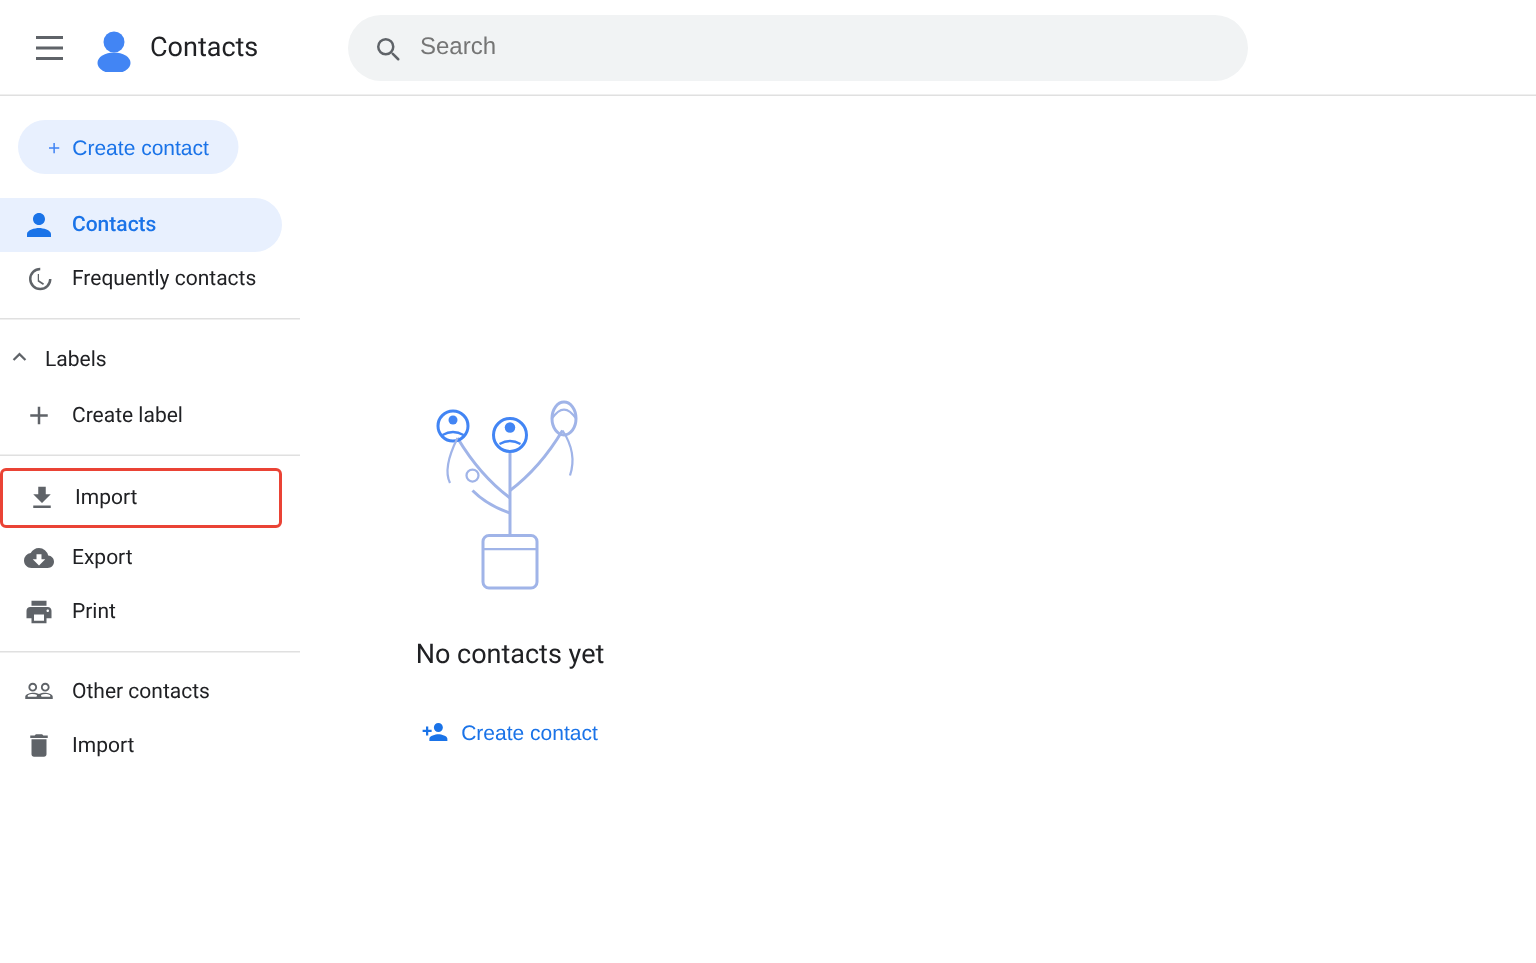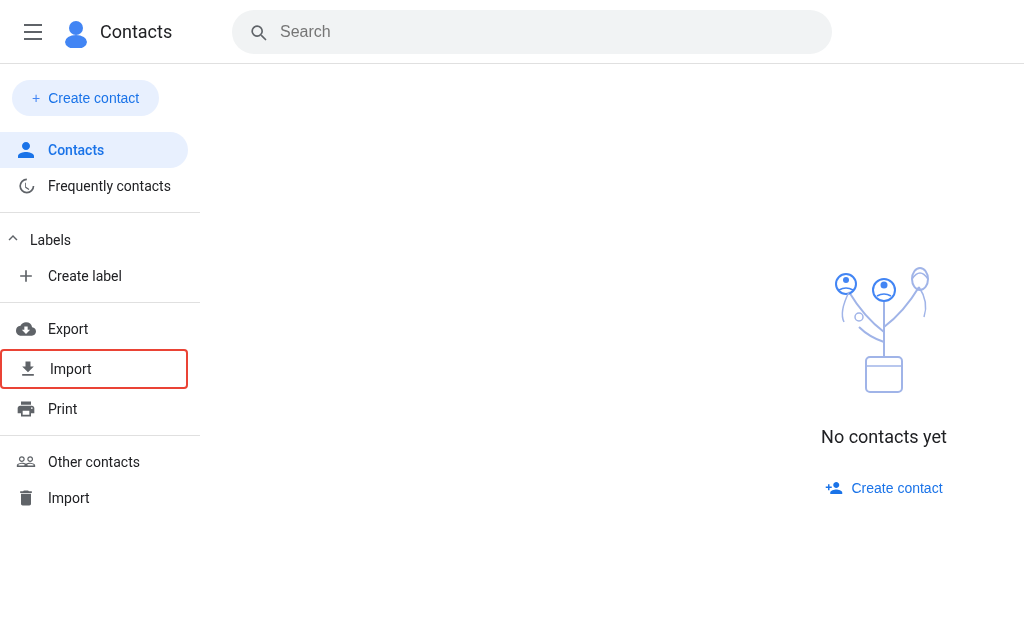--- a/index.html
+++ b/index.html
@@ -61,21 +61,21 @@
 
     .import-item-highlighted {
       border: 2px solid #ea4335 !important;
       border-radius: 4px !important;
       margin: 2px 12px 2px 0 !important;
       padding: 8px 16px !important;
     }
 
     
     .main-content {
-      flex: 1; display: flex; flex-direction: column; align-items: flex-end; justify-content: center;
+      flex: 1; display: flex; flex-direction: column; align-items: flex-start; justify-content: center;
       padding: 40px;
     }
 
     .empty-state { display: flex; flex-direction: column; align-items: center; gap: 16px; }
 
     .flower-illustration { width: 200px; height: 200px; }
 
     .no-contacts-text { font-size: 18px; color: #202124; text-align: center; margin-top: 8px; }
 
     .empty-actions { display: flex; gap: 24px; align-items: center; margin-top: 8px; }
@@ -159,36 +159,36 @@
       <span class="item-icon">
         <svg width="20" height="20" viewBox="0 0 24 24" fill="#5f6368">
             <path d="M19 13H13v6h-2v-6H5v-2h6V5h2v6h6v2z"></path>
           </svg>
       </span>
       <span>Create label</span>
     </div>
 
     <hr class="sidebar-divider">
 
+    <div class="sidebar-item import-item-highlighted" style="display:flex;align-items:center;gap:12px;padding:8px 16px;cursor:pointer;font-size:14px;color:#202124;border:2px solid #ea4335;border-radius:4px;margin:2px 12px 2px 0;">
+      <span class="item-icon">
+        <svg width="20" height="20" viewBox="0 0 24 24" fill="#5f6368">
+          <path d="M19 9h-4V3H9v6H5l7 7 7-7zM5 18v2h14v-2H5z"></path>
+        </svg>
+      </span>
+      <span>Import</span>
+    </div>
+
     <div class="sidebar-item">
       <span class="item-icon">
         <svg width="20" height="20" viewBox="0 0 24 24" fill="#5f6368">
           <path d="M19.35 10.04A7.49 7.49 0 0 0 12 4C9.11 4 6.61 5.64 5.36 8.04A5.994 5.994 0 0 0 0 14c0 3.31 2.69 6 6 6h13c2.76 0 5-2.24 5-5 0-2.64-2.05-4.78-4.65-4.96zM17 13l-5 5-5-5h3V9h4v4h3z"></path>
         </svg>
       </span>
       <span>Export</span>
-    </div>
-
-    <div class="sidebar-item import-item-highlighted" style="display:flex;align-items:center;gap:12px;padding:8px 16px;cursor:pointer;font-size:14px;color:#202124;border:2px solid #ea4335;border-radius:4px;margin:2px 12px 2px 0;">
-      <span class="item-icon">
-        <svg width="20" height="20" viewBox="0 0 24 24" fill="#5f6368">
-          <path d="M19 9h-4V3H9v6H5l7 7 7-7zM5 18v2h14v-2H5z"></path>
-        </svg>
-      </span>
-      <span>Import</span>
     </div>
 
     <div class="sidebar-item">
       <span class="item-icon">
         <svg width="20" height="20" viewBox="0 0 24 24" fill="#5f6368">
           <path d="M19 8H5c-1.66 0-3 1.34-3 3v6h4v4h12v-4h4v-6c0-1.66-1.34-3-3-3zm-3 11H8v-5h8v5zm3-7c-.55 0-1-.45-1-1s.45-1 1-1 1 .45 1 1-.45 1-1 1zm-1-9H6v4h12V3z"></path>
         </svg>
       </span>
       <span>Print</span>
     </div>

